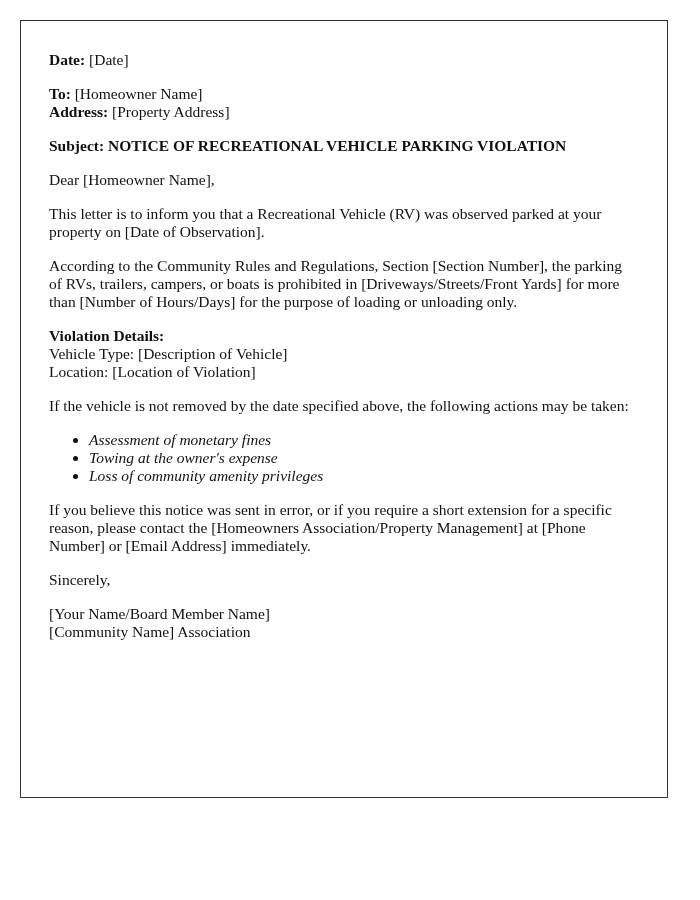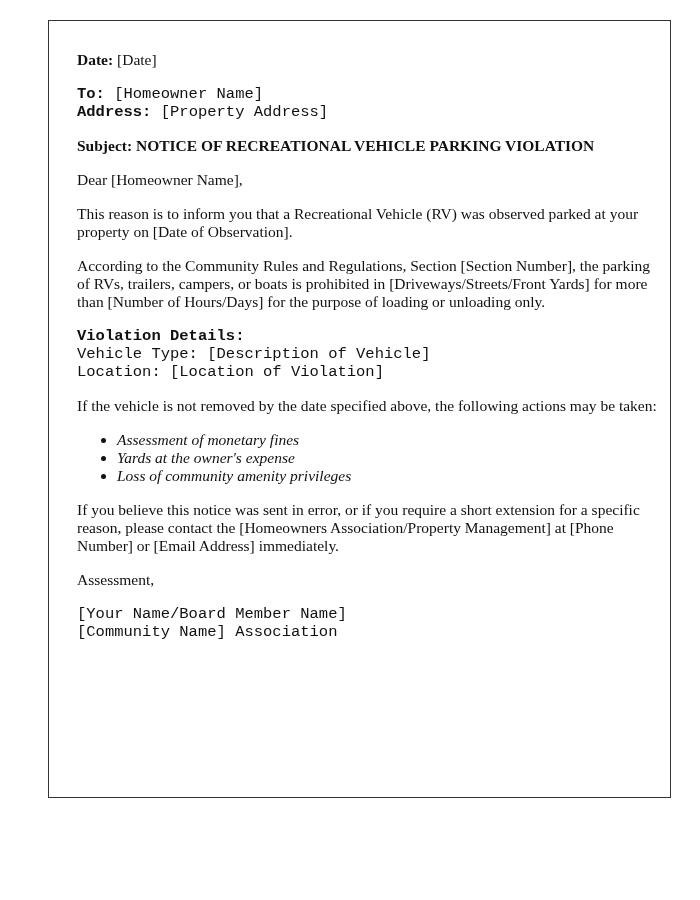--- a/index.html
+++ b/index.html
@@ -16,29 +16,27 @@
       line-height: 18px;
       color: #111111;
     }
     .letter {
       position: absolute;
       left: 20px;
       top: 20px;
       width: 581px;
       height: 716px;
       border: 1px solid #333333;
-      padding: 30px 12px 30px 28px;
-      margin-left: 28px;
+      padding: 30px 37px 30px 28px;
     }
     p {
       margin: 0 0 16px 0;
     }
     .block {
       margin: 0 0 16px 0;
-      font-family: Liberation Mono, monospace;
     }
     .line {
       display: block;
     }
     b, .bold {
       font-weight: bold;
     }
     ul.actions {
       margin: 0 0 16px 0;
       padding-left: 40px;
@@ -62,42 +60,42 @@
     <span class="line"><b>To:</b><span> [Homeowner Name]</span></span>
     <span class="line"><b>Address:</b><span> [Property Address]</span></span>
   </div>
 
   <p>
     <b>Subject:</b><b> NOTICE OF RECREATIONAL VEHICLE PARKING VIOLATION</b>
   </p>
 
   <p>Dear [Homeowner Name],</p>
 
-  <p>This reason is to inform you that a Recreational Vehicle (RV) was observed parked at your property on [Date of Observation].</p>
+  <p>This letter is to inform you that a Recreational Vehicle (RV) was observed parked at your property on [Date of Observation].</p>
 
   <p>According to the Community Rules and Regulations, Section [Section Number], the parking of RVs, trailers, campers, or boats is prohibited in [Driveways/Streets/Front Yards] for more than [Number of Hours/Days] for the purpose of loading or unloading only.</p>
 
   <div class="block">
     <span class="line bold">Violation Details:</span>
     <span class="line">Vehicle Type: [Description of Vehicle]</span>
     <span class="line">Location: [Location of Violation]</span>
   </div>
 
 
   <p>If the vehicle is not removed by the date specified above, the following actions may be taken:</p>
 
   <ul class="actions">
     <li>Assessment of monetary fines</li>
-    <li>Yards at the owner's expense</li>
+    <li>Towing at the owner's expense</li>
     <li>Loss of community amenity privileges</li>
   </ul>
 
   <p>If you believe this notice was sent in error, or if you require a short extension for a specific reason, please contact the [Homeowners Association/Property Management] at [Phone Number] or [Email Address] immediately.</p>
 
 
-  <p>Assessment,</p>
+  <p>Sincerely,</p>
 
   <div class="block">
     <span class="line">[Your Name/Board Member Name]</span>
     <span class="line">[Community Name] Association</span>
   </div>
 
 </div>
 
 </body></html>

